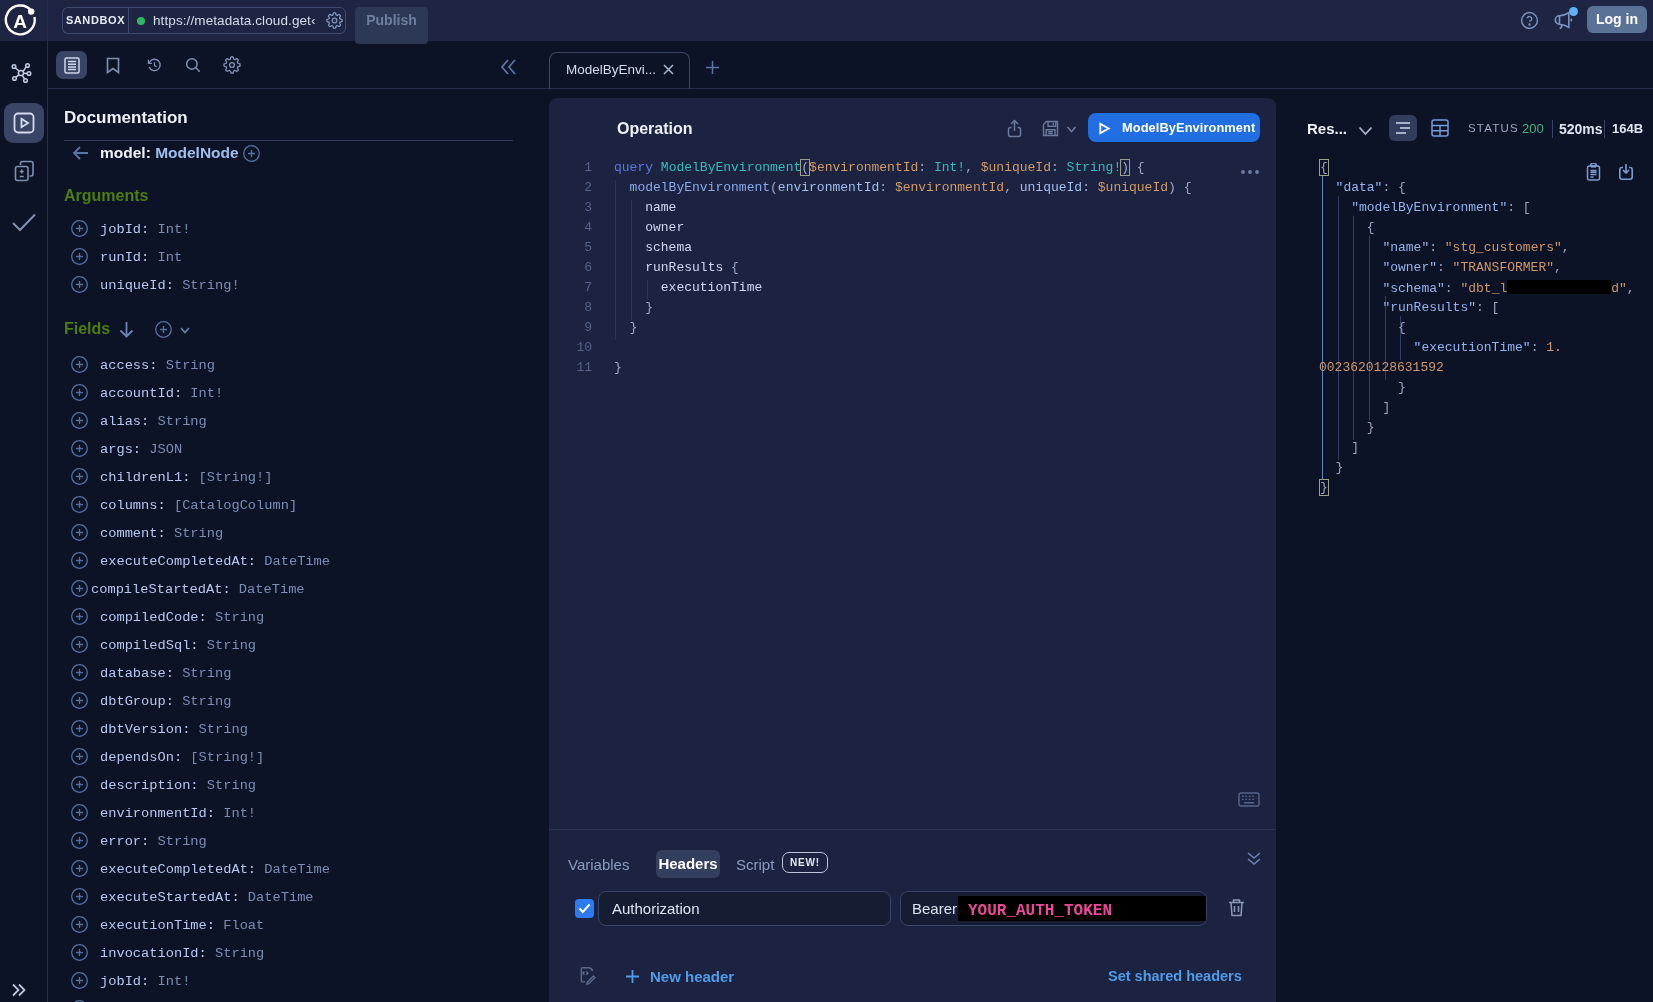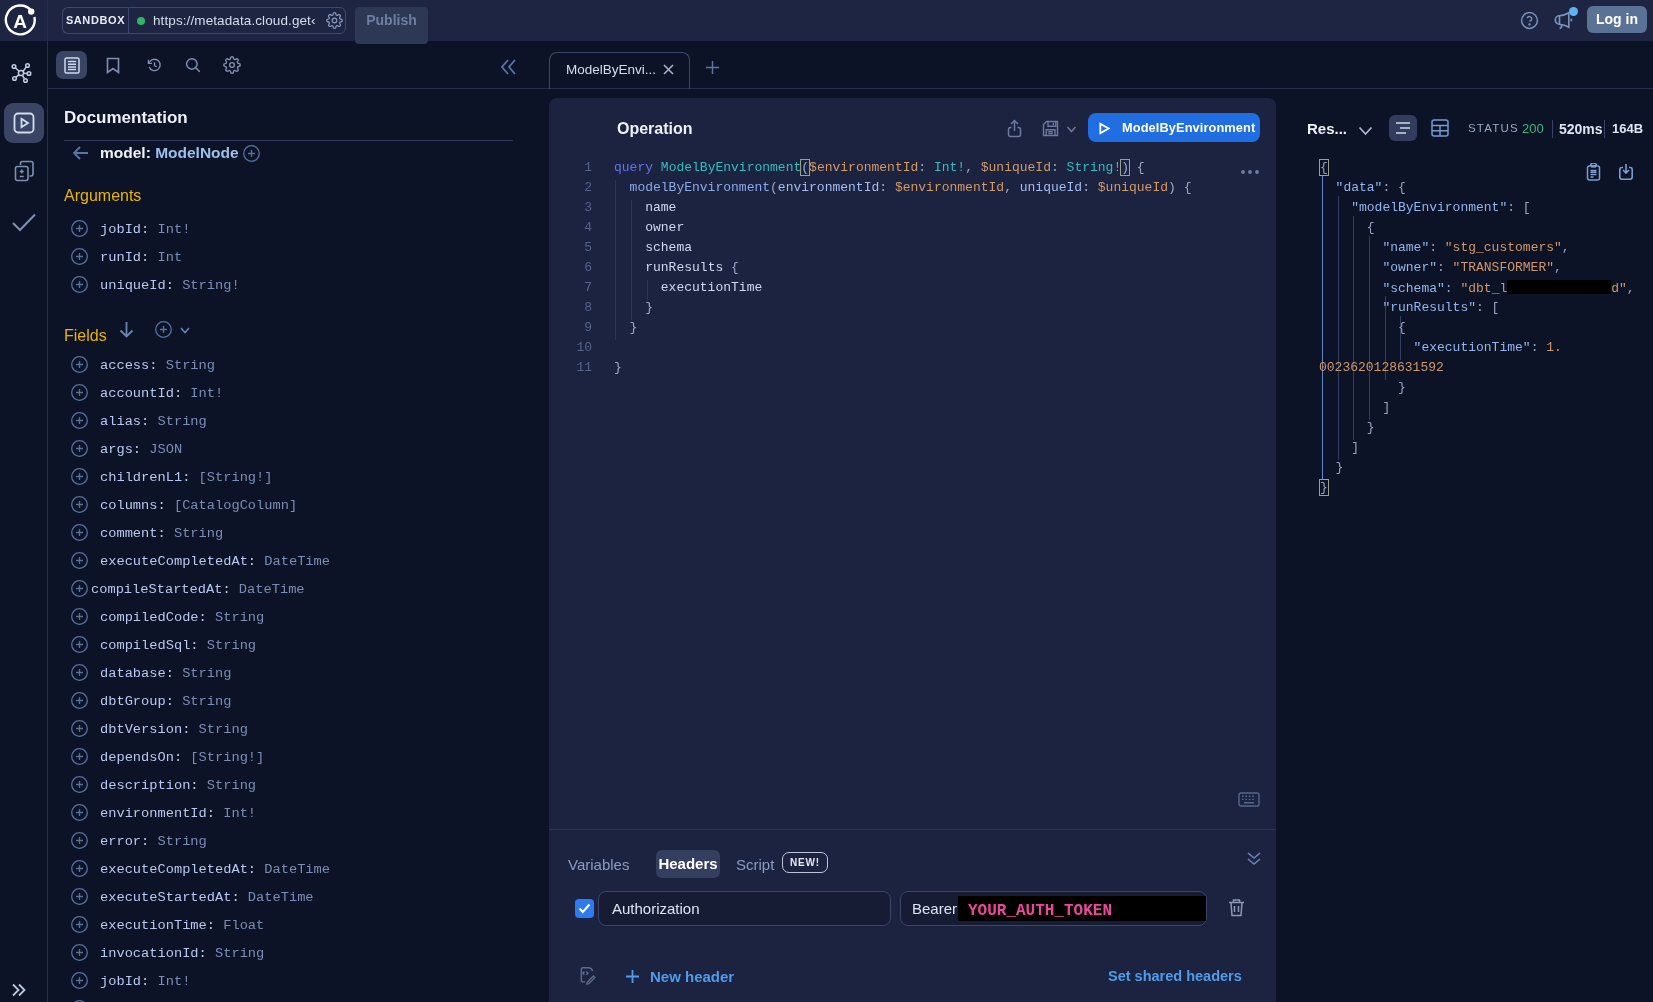--- a/index.html
+++ b/index.html
@@ -27,21 +27,21 @@
   
   .viewbtn-sel { left:56px; top:51px; width:31px; height:28px; background:#3a4565; border-radius:7px; }
 
   
   .tab { left:549px; top:52px; width:141px; height:37px; border:1px solid #3a4766; border-bottom:none; border-radius:8px 8px 0 0; }
   .tabtext { left:566px; top:62px; font-size:13.5px; color:#d5dcec; }
 
   
   .h-doc { left:64px; top:108px; font-size:17px; font-weight:bold; color:#eef1f8; }
   .docline { left:64px; top:140px; width:449px; height:1px; background:#323b5c; }
-  .h-sec { font-size:16px; font-weight:normal; color:#eab308; }
+  .h-sec { font-size:16px; font-weight:bold; color:#4d7c0f; }
   .fieldrow { font-size:13.7px; }
   .fname { color:#b9c8f0; }
   .ftype { color:#7b8db5; }
   .modeltitle { left:100px; top:144px; font-size:15.5px; font-weight:bold; color:#eef1f8; }
   .modeltype { color:#9cc0ee; }
 
   
   #card { left:549px; top:98px; width:727px; height:904px; background:#1c2340; border-radius:8px 8px 0 0; }
   .h-op { left:617px; top:120px; font-size:16px; font-weight:bold; color:#eef1f8; }
   .runbtn { left:1088px; top:113px; width:172px; height:29px; background:#216ee2; border-radius:8px; color:#fff; }
@@ -187,21 +187,21 @@
         <circle cx="8.5" cy="8.5" r="7.8"></circle>
         <path d="M8.5 5 v7 M5 8.5 h7"></path>
       </svg>
       <div class="abs mono fieldrow" style="left:100px;top:250px"><span class="fname">runId:</span> <span class="ftype">Int</span></div>
       <svg class="abs" style="left:71px;top:276px" width="17" height="17" viewBox="0 0 17 17" fill="none" stroke="#56709f" stroke-width="1.3">
         <circle cx="8.5" cy="8.5" r="7.8"></circle>
         <path d="M8.5 5 v7 M5 8.5 h7"></path>
       </svg>
       <div class="abs mono fieldrow" style="left:100px;top:278px"><span class="fname">uniqueId:</span> <span class="ftype">String!</span></div>
     </div>
-  <div class="abs h-sec" style="left:64px;top:327px">Fields</div>
+  <div class="abs h-sec" style="left:64px;top:320px">Fields</div>
   <svg class="abs" style="left:119px;top:321px" width="15" height="17" viewBox="0 0 15 17" fill="none" stroke="#6b84b5" stroke-width="1.8">
     <path d="M7.5 1 V15 M1.5 9.5 L7.5 15.5 L13.5 9.5"></path>
   </svg>
   <svg class="abs" style="left:155px;top:321px" width="17" height="17" viewBox="0 0 17 17" fill="none" stroke="#56709f" stroke-width="1.3">
     <circle cx="8.5" cy="8.5" r="7.8"></circle>
       <path d="M8.5 5 v7 M5 8.5 h7"></path>
   </svg>
   <svg class="abs" style="left:180px;top:327px" width="10" height="7" viewBox="0 0 10 7" fill="none" stroke="#6b84b5" stroke-width="1.5">
     <path d="M1 1 L5 5.5 L9 1"></path>
   </svg>

